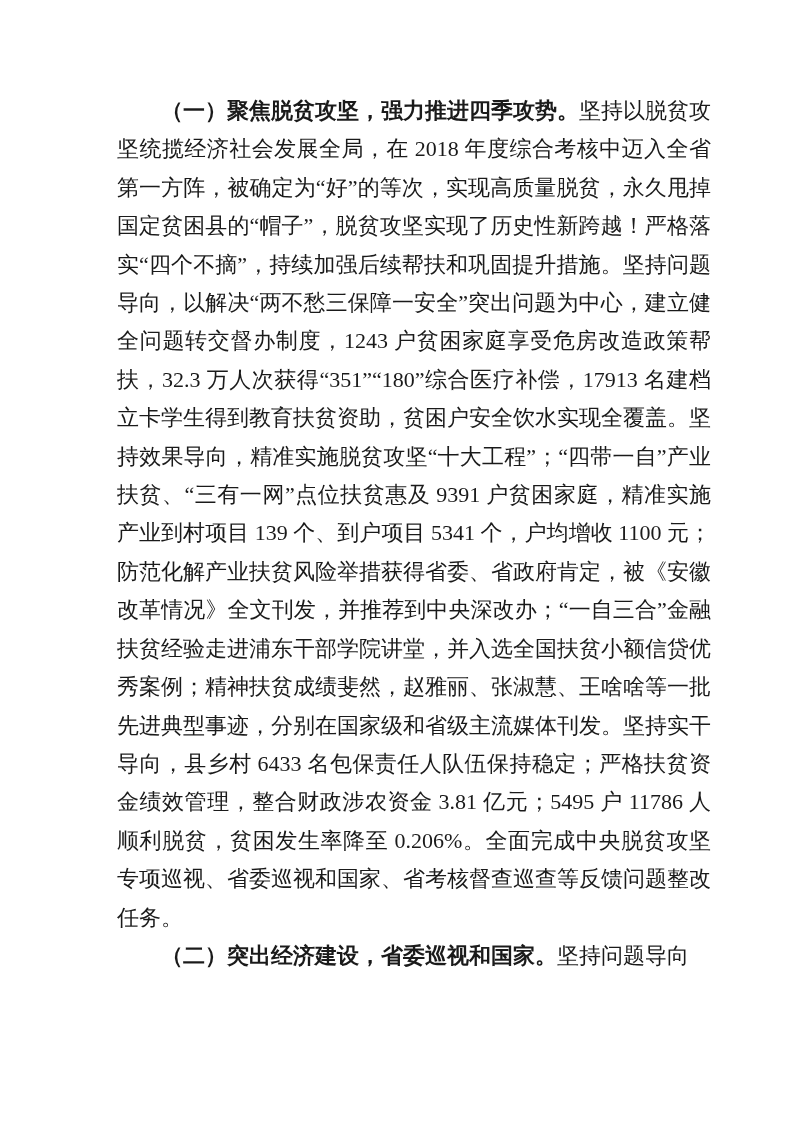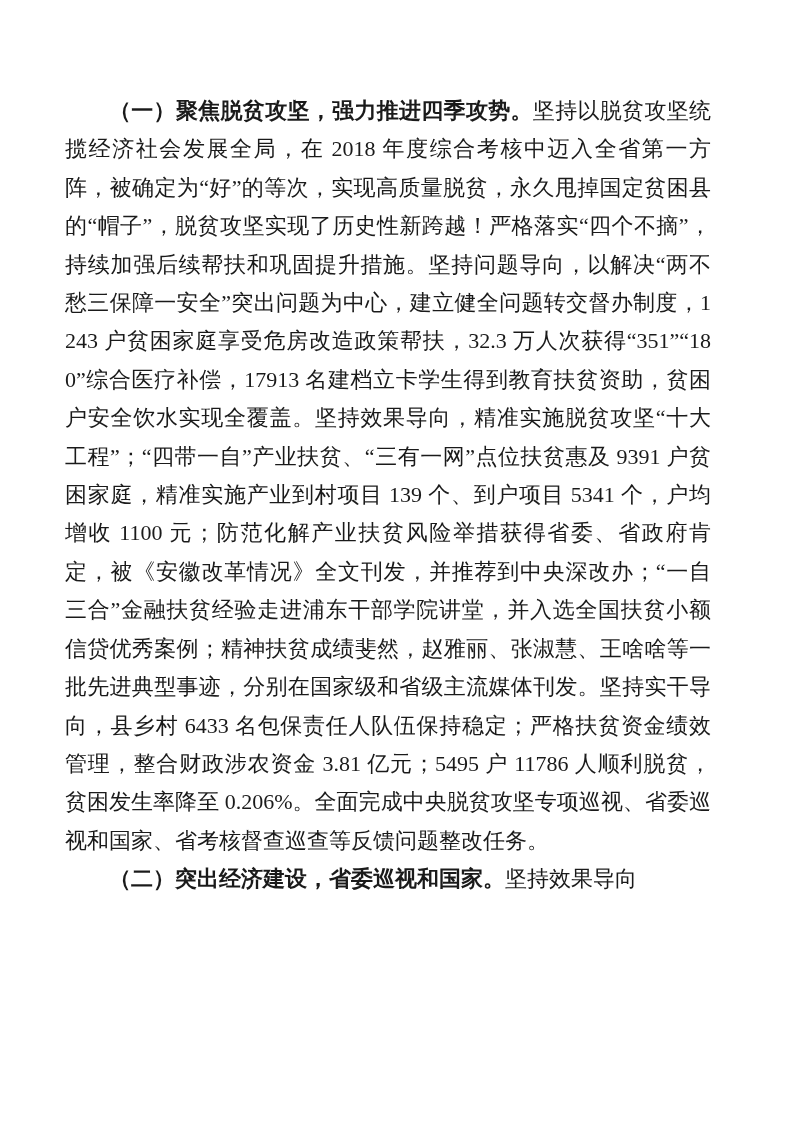--- a/index.html
+++ b/index.html
@@ -6,21 +6,21 @@
       margin: 0;
       padding: 0;
       background: #ffffff;
     }
     .page {
       position: relative;
       width: 793px;
       height: 1122px;
       background: #ffffff;
       box-sizing: border-box;
-      padding: 92px 82px 0 65px;
+      padding: 92px 82px 0 117px;
       overflow: hidden;
     }
     .para {
       margin: 0;
       text-indent: 2em;
       font-family: "Liberation Serif", "DejaVu Serif", serif;
       font-size: 22px;
       line-height: 38.4px;
       color: #1a1a1a;
       text-align: justify;
@@ -28,14 +28,14 @@
     }
     .para-heading {
       font-weight: 700;
     }
   </style>
 </head>
 <body>
 
 <div class="page">
   <p class="para"><span class="para-heading">（一）聚焦脱贫攻坚，强力推进四季攻势。</span><span>坚持以脱贫攻坚统揽经济社会发展全局，在 2018 年度综合考核中迈入全省第一方阵，被确定为“好”的等次，实现高质量脱贫，永久甩掉国定贫困县的“帽子”，脱贫攻坚实现了历史性新跨越！严格落实“四个不摘”，持续加强后续帮扶和巩固提升措施。坚持问题导向，以解决“两不愁三保障一安全”突出问题为中心，建立健全问题转交督办制度，1243 户贫困家庭享受危房改造政策帮扶，32.3 万人次获得“351”“180”综合医疗补偿，17913 名建档立卡学生得到教育扶贫资助，贫困户安全饮水实现全覆盖。坚持效果导向，精准实施脱贫攻坚“十大工程”；“四带一自”产业扶贫、“三有一网”点位扶贫惠及 9391 户贫困家庭，精准实施产业到村项目 139 个、到户项目 5341 个，户均增收 1100 元；防范化解产业扶贫风险举措获得省委、省政府肯定，被《安徽改革情况》全文刊发，并推荐到中央深改办；“一自三合”金融扶贫经验走进浦东干部学院讲堂，并入选全国扶贫小额信贷优秀案例；精神扶贫成绩斐然，赵雅丽、张淑慧、王啥啥等一批先进典型事迹，分别在国家级和省级主流媒体刊发。坚持实干导向，县乡村 6433 名包保责任人队伍保持稳定；严格扶贫资金绩效管理，整合财政涉农资金 3.81 亿元；5495 户 11786 人顺利脱贫，贫困发生率降至 0.206%。全面完成中央脱贫攻坚专项巡视、省委巡视和国家、省考核督查巡查等反馈问题整改任务。</span></p>
-  <p class="para"><span class="para-heading">（二）突出经济建设，省委巡视和国家。</span><span>坚持效果导向</span></p>
+  <p class="para"><span class="para-heading">（二）突出经济建设，省委巡视和国家。</span><span>坚持问题导向</span></p>
 </div>
 
 </body></html>

